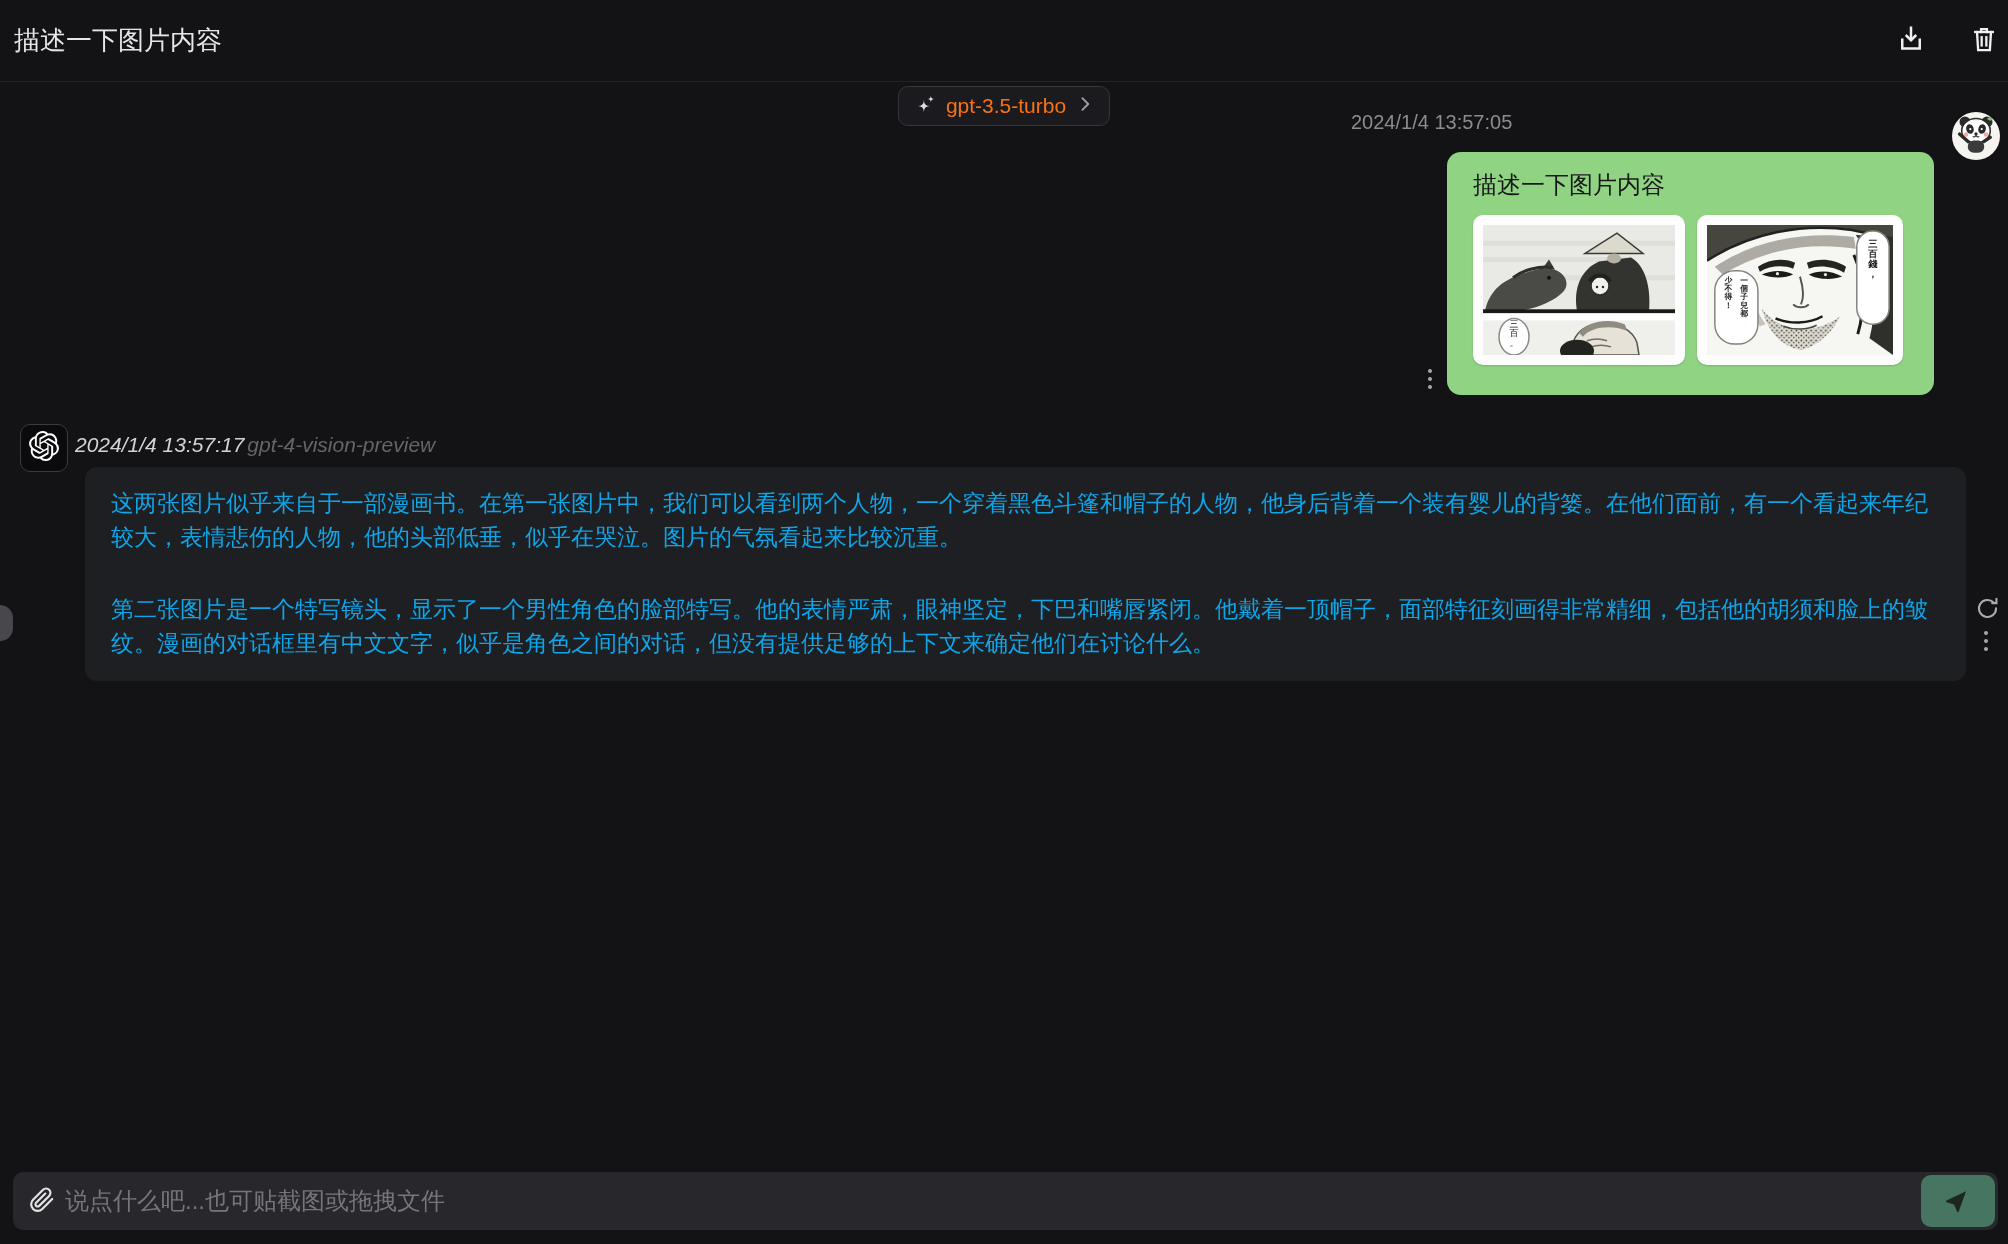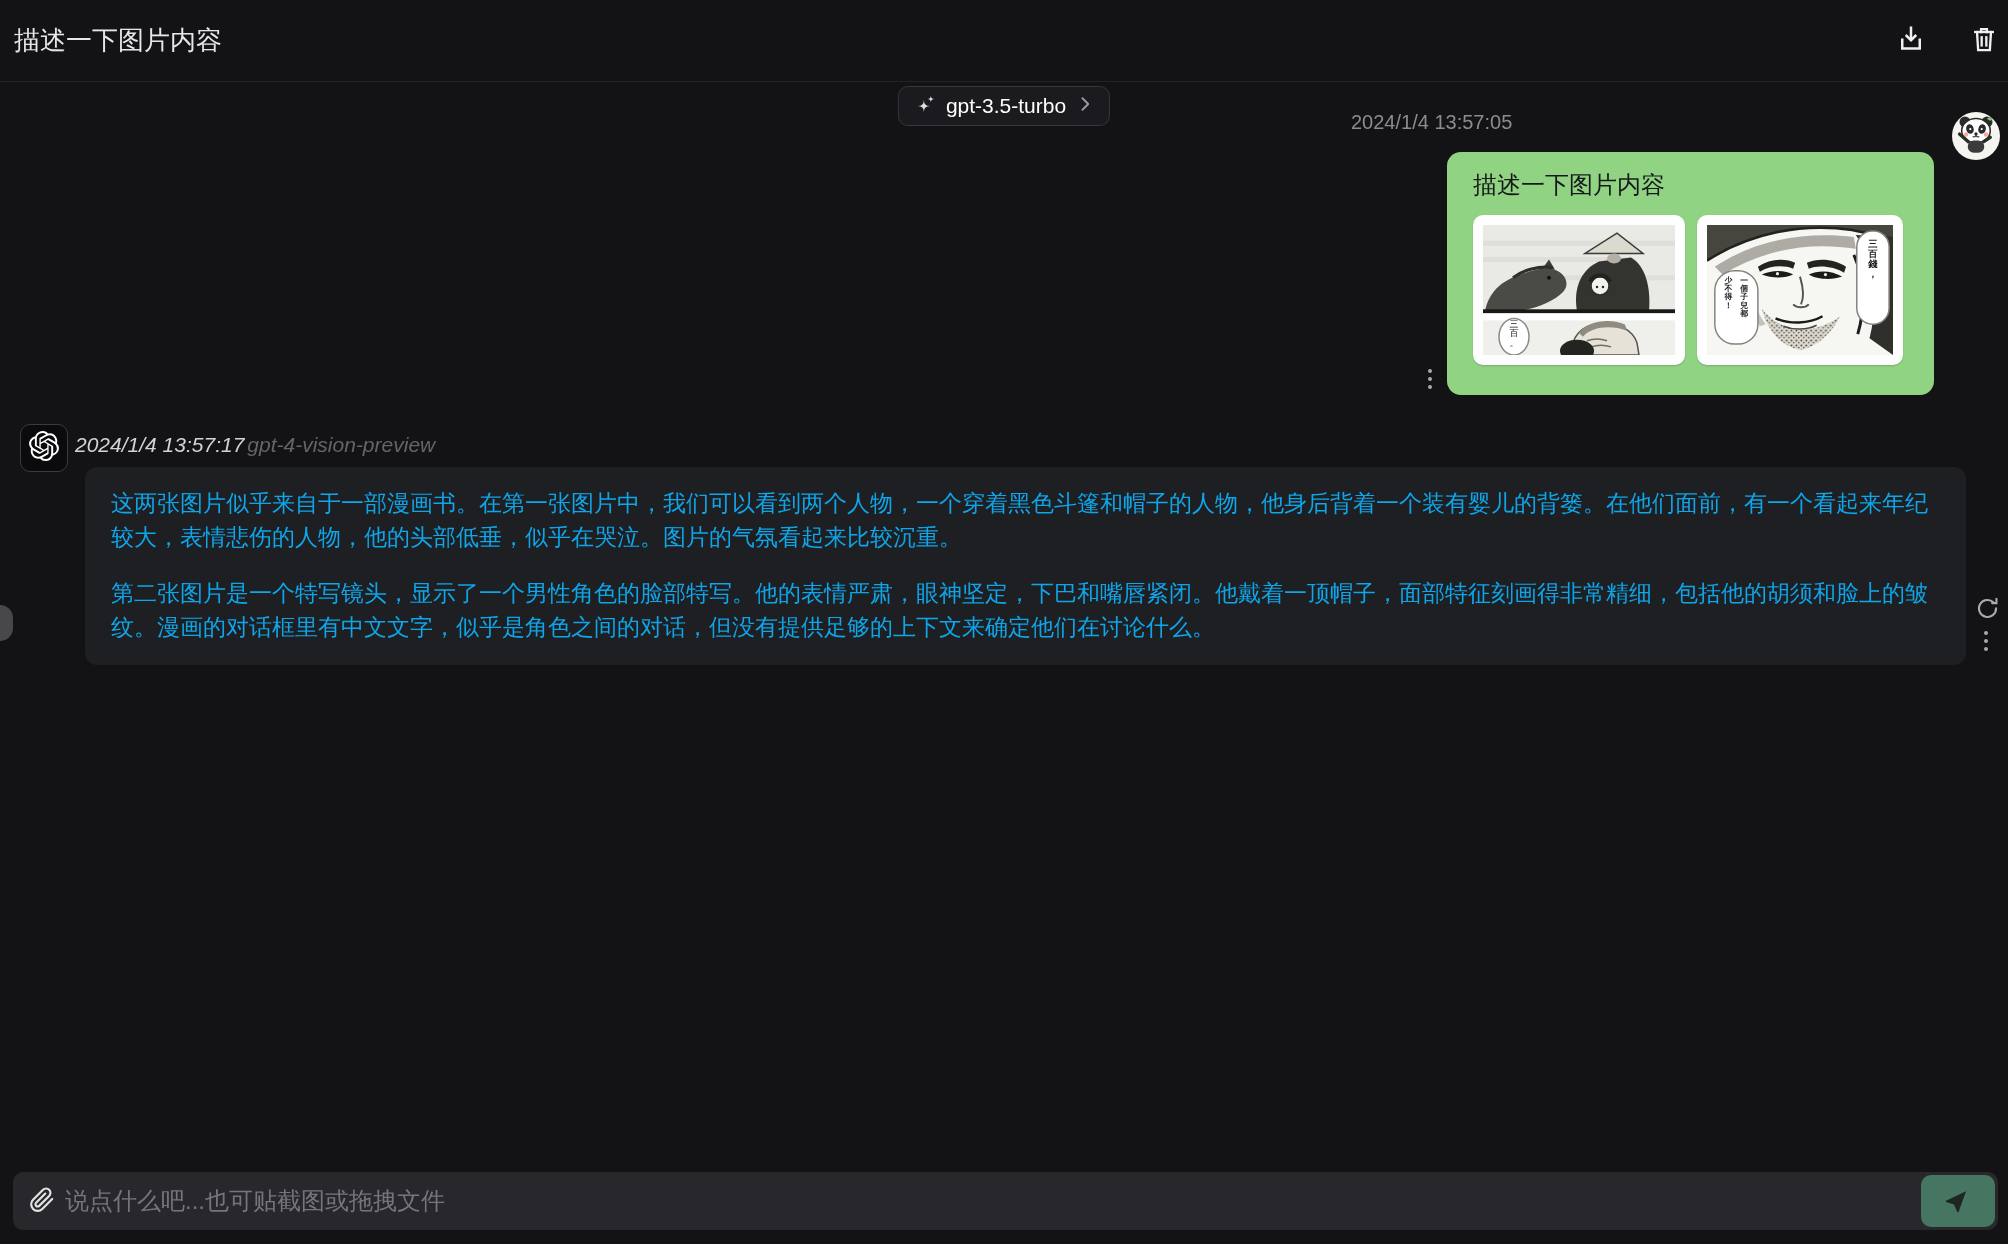--- a/index.html
+++ b/index.html
@@ -10,21 +10,21 @@
   .topbar{position:absolute;top:0;left:0;width:2008px;height:82px;
           border-bottom:1px solid #242428;display:flex;align-items:center;box-sizing:border-box;}
   .win-title{margin-left:14px;font-size:26px;color:#e6e6e9;}
   .topbar-actions{margin-left:auto;display:flex;align-items:center;gap:44px;padding-right:10px;}
   .icon-btn{background:none;border:none;padding:0;cursor:pointer;display:grid;place-items:center;}
 
   
   .model-pill{position:absolute;top:86px;left:50%;transform:translateX(-50%);
               height:38px;display:flex;align-items:center;gap:9px;padding:0 14px 0 16px;
               background:#1b1b1f;border:1px solid #36363b;border-radius:10px;cursor:pointer;}
-  .model-label{font-size:21px;color:#ffffff;}
+  .model-label{font-size:21px;color:#f97316;}
 
   
   .u-time{position:absolute;top:111px;left:1351px;font-size:20px;color:#8b8b90;}
   .u-avatar{position:absolute;top:112px;left:1952px;width:48px;height:48px;border-radius:50%;
             background:#f6f4f0;display:grid;place-items:center;overflow:hidden;}
   .u-bubble{position:absolute;top:152px;left:1447px;width:487px;box-sizing:border-box;
             background:#90d483;border-radius:14px;padding:17px 25px 30px 26px;}
   .u-text{font-size:24px;color:#17181a;}
   .u-images{display:flex;gap:12px;margin-top:14px;}
   .img-card{background:#fefefe;border-radius:10px;padding:10px;box-sizing:border-box;
@@ -39,21 +39,21 @@
   
   .a-avatar{position:absolute;top:424px;left:20px;width:48px;height:48px;box-sizing:border-box;
             background:#0b0b0d;border:1px solid #3b3b40;border-radius:10px;display:grid;place-items:center;}
   .a-head{position:absolute;top:433px;left:75px;display:flex;gap:3px;align-items:baseline;font-style:italic;}
   .a-time{font-size:21px;color:#d3d3d7;}
   .a-model{font-size:21px;color:#64646b;}
   .a-bubble{position:absolute;top:467px;left:85px;width:1881px;box-sizing:border-box;
             background:#1e1f23;border-radius:12px;padding:19px 26px 21px;
             font-size:23px;line-height:34px;color:#0ea5e9;}
   .a-bubble p{margin:0;}
-  .a-bubble p + p{margin-top:22px;}
+  .a-bubble p + p{margin-top:38px;}
   .a-refresh{position:absolute;top:596px;left:1975px;}
   .a-kebab{position:absolute;top:631px;left:1984px;}
 
   .drag-handle{position:absolute;top:605px;left:0;width:13px;height:36px;background:#48484c;
                border-radius:0 18px 18px 0;cursor:pointer;border:none;padding:0;}
 
   
   .composer{position:absolute;top:1172px;left:13px;width:1985px;height:58px;box-sizing:border-box;
             background:#28282c;border-radius:10px;display:flex;align-items:center;padding:0 3px 0 16px;}
   .composer input{flex:1;margin-left:8px;background:transparent;border:none;outline:none;

